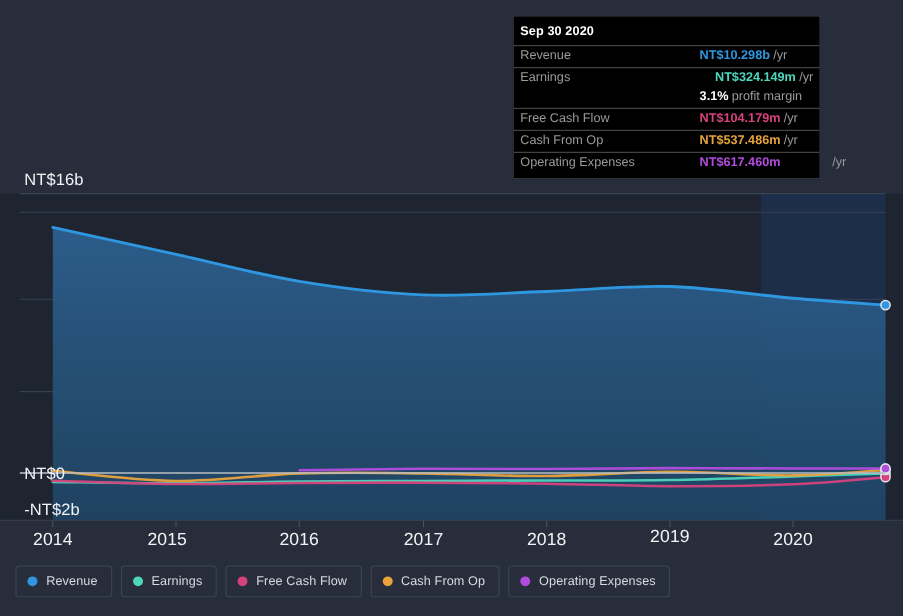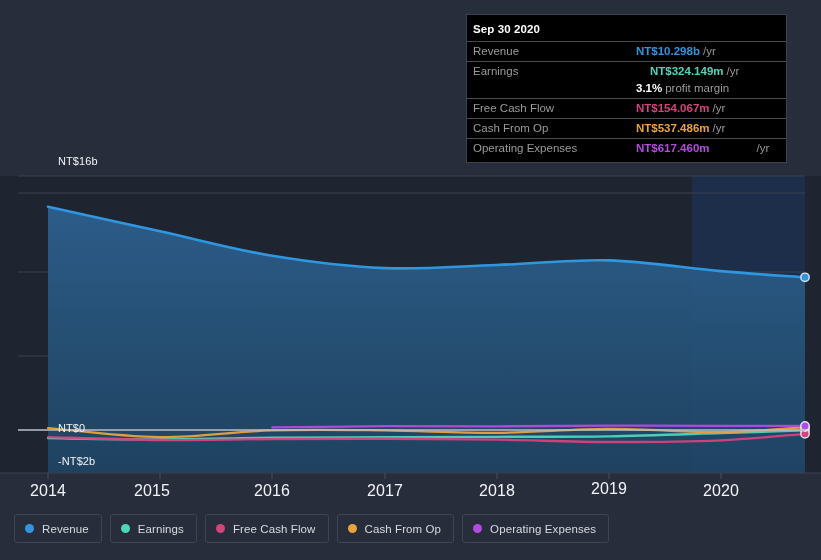--- a/index.html
+++ b/index.html
@@ -27,41 +27,40 @@
     position: absolute;
     left: 0;
     top: 0;
     width: 821px;
     height: 560px;
   }
 
   
   .y-label {
     position: absolute;
-    font-size: 11px;
+    font-size: 15px;
     color: #f2f3f6;
     white-space: nowrap;
     letter-spacing: .1px;
-    margin-left: 36px;
   }
   .x-label {
     position: absolute;
     font-size: 16px;
     color: #f2f3f6;
     transform: translateX(-50%);
     white-space: nowrap;
     letter-spacing: .1px;
   }
 
   
   .tooltip {
     position: absolute;
     left: 466px;
     top: 14px;
-    width: 321px;
+    width: 280px;
     background: #000000;
     border: 1px solid #3b414e;
     box-sizing: border-box;
     padding: 6px 0 4px 0;
   }
   .tt-title {
     font-size: 11.5px;
     font-weight: bold;
     color: #ffffff;
     padding: 2px 0 6px 6px;
@@ -221,21 +220,21 @@
         <div class="tt-row no-rule">
           <div class="tt-key"></div>
           <div style="display: flex; align-items: baseline;">
             <div class="tt-val" style="color: rgb(255, 255, 255);">3.1%</div>
             <span class="tt-unit">profit margin</span>
           </div>
         </div>
         <div class="tt-row">
           <div class="tt-key">Free Cash Flow</div>
           <div style="display: flex; align-items: baseline;">
-            <div class="tt-val" style="color: rgb(214, 66, 124);">NT$154.067m</div>
+            <div class="tt-val" style="color: rgb(214, 66, 124);">NT$104.179m</div>
             <span class="tt-unit">/yr</span>
           </div>
         </div>
         <div class="tt-row">
           <div class="tt-key">Cash From Op</div>
           <div style="display: flex; align-items: baseline;">
             <div class="tt-val" style="color: rgb(232, 163, 61);">NT$537.486m</div>
             <span class="tt-unit">/yr</span>
           </div>
         </div>

